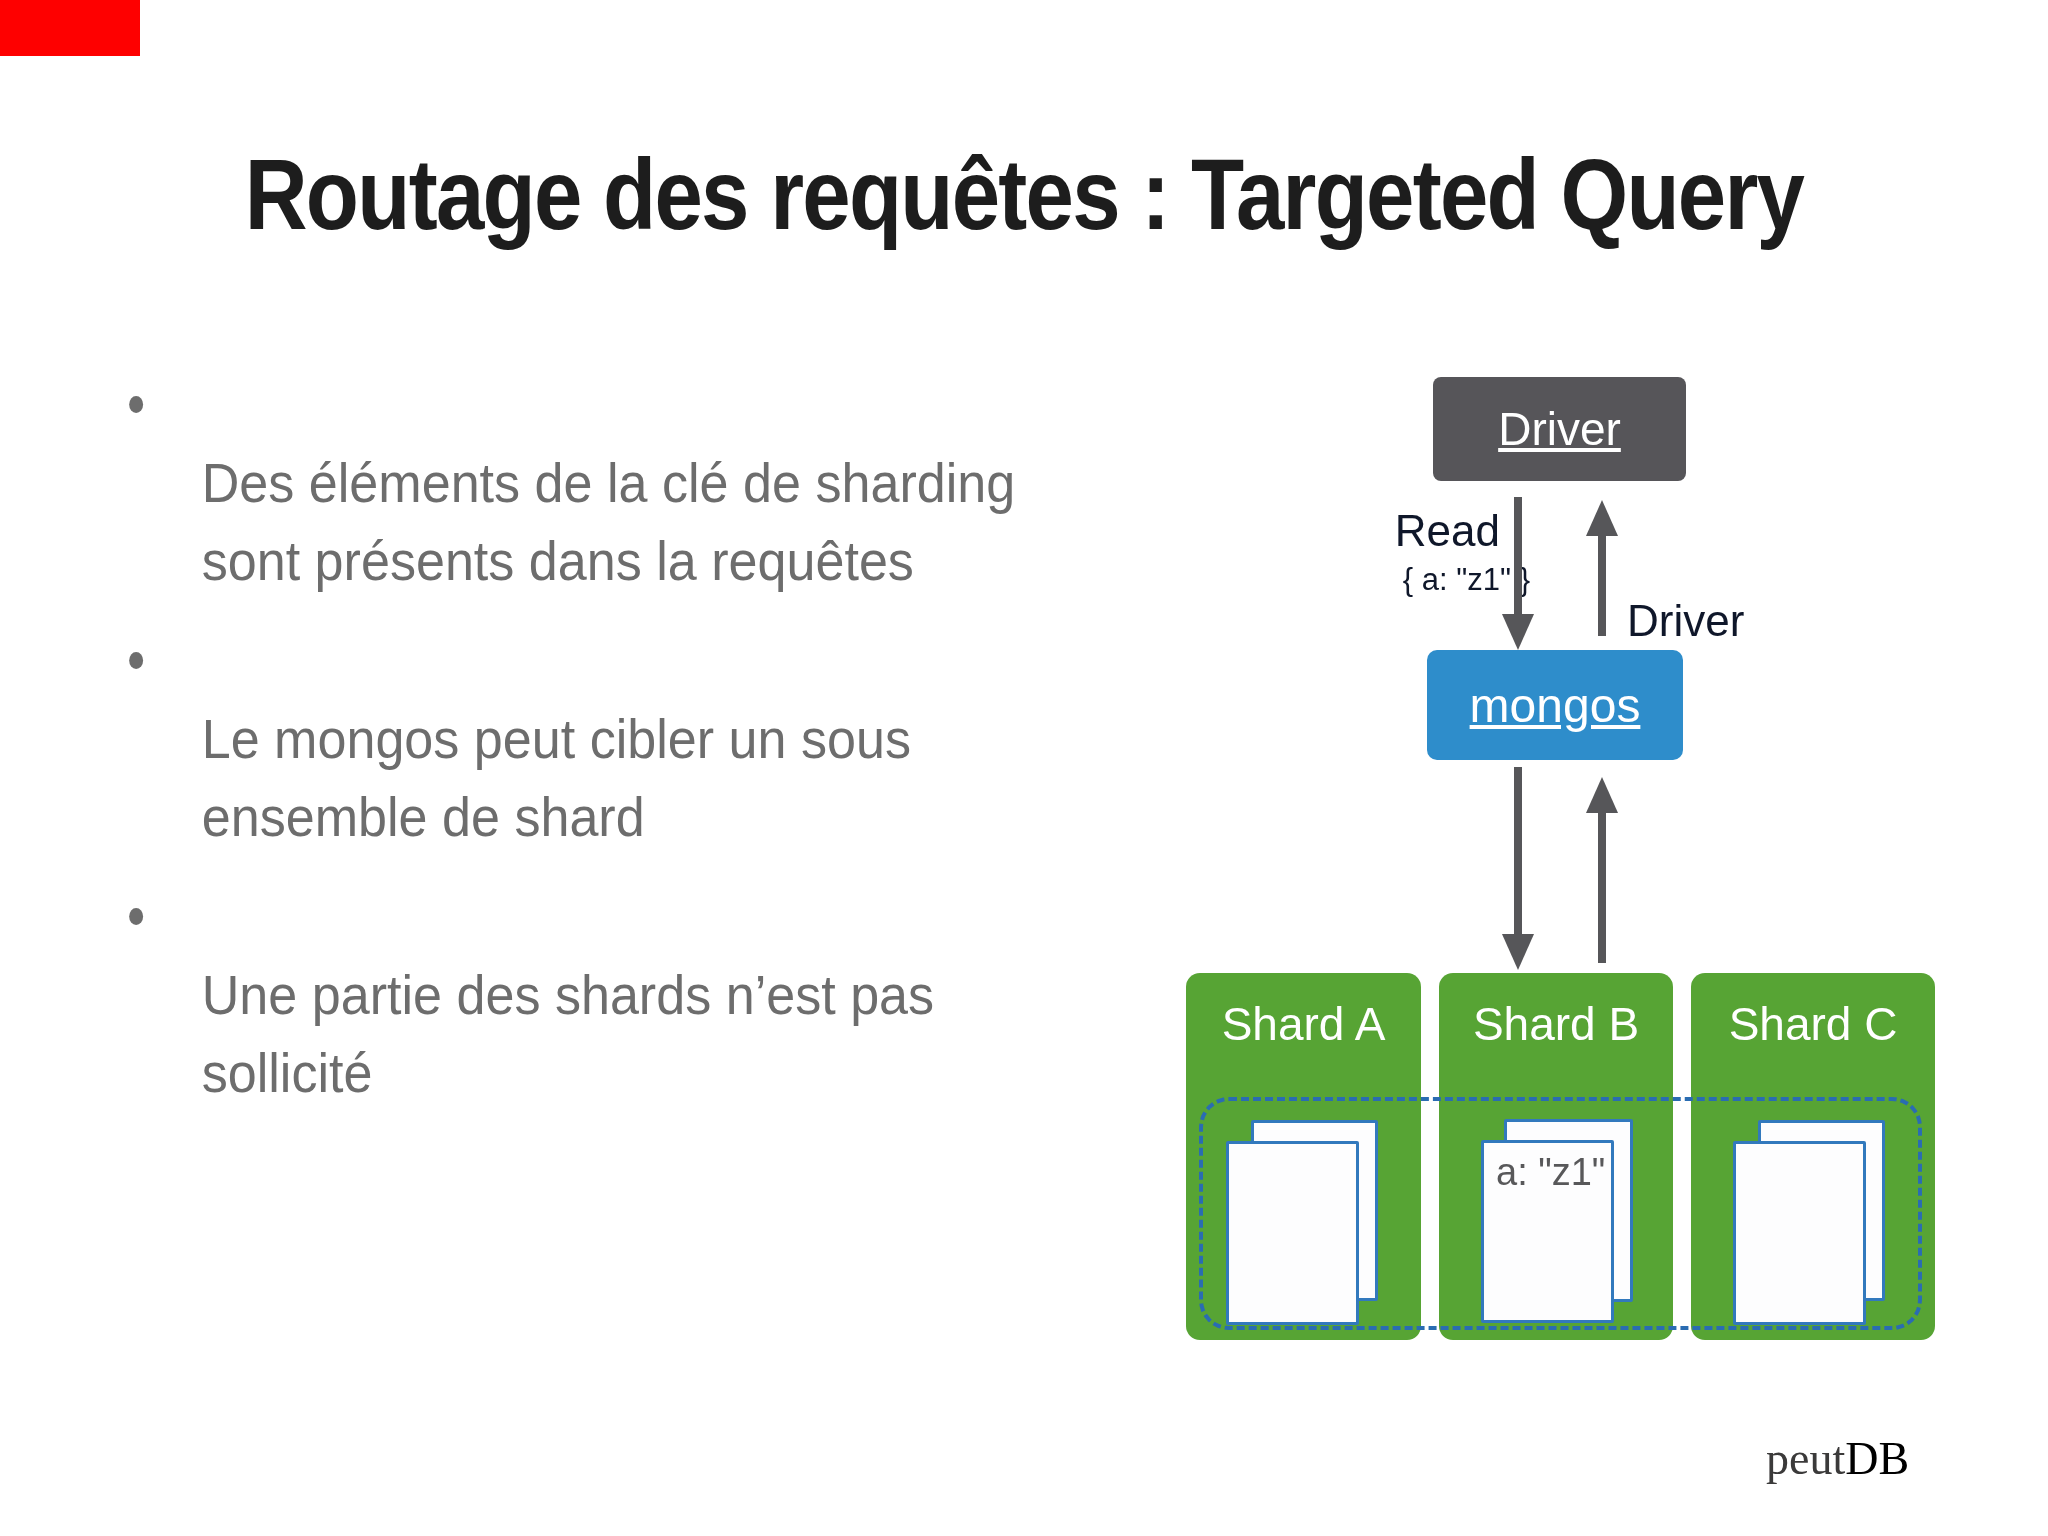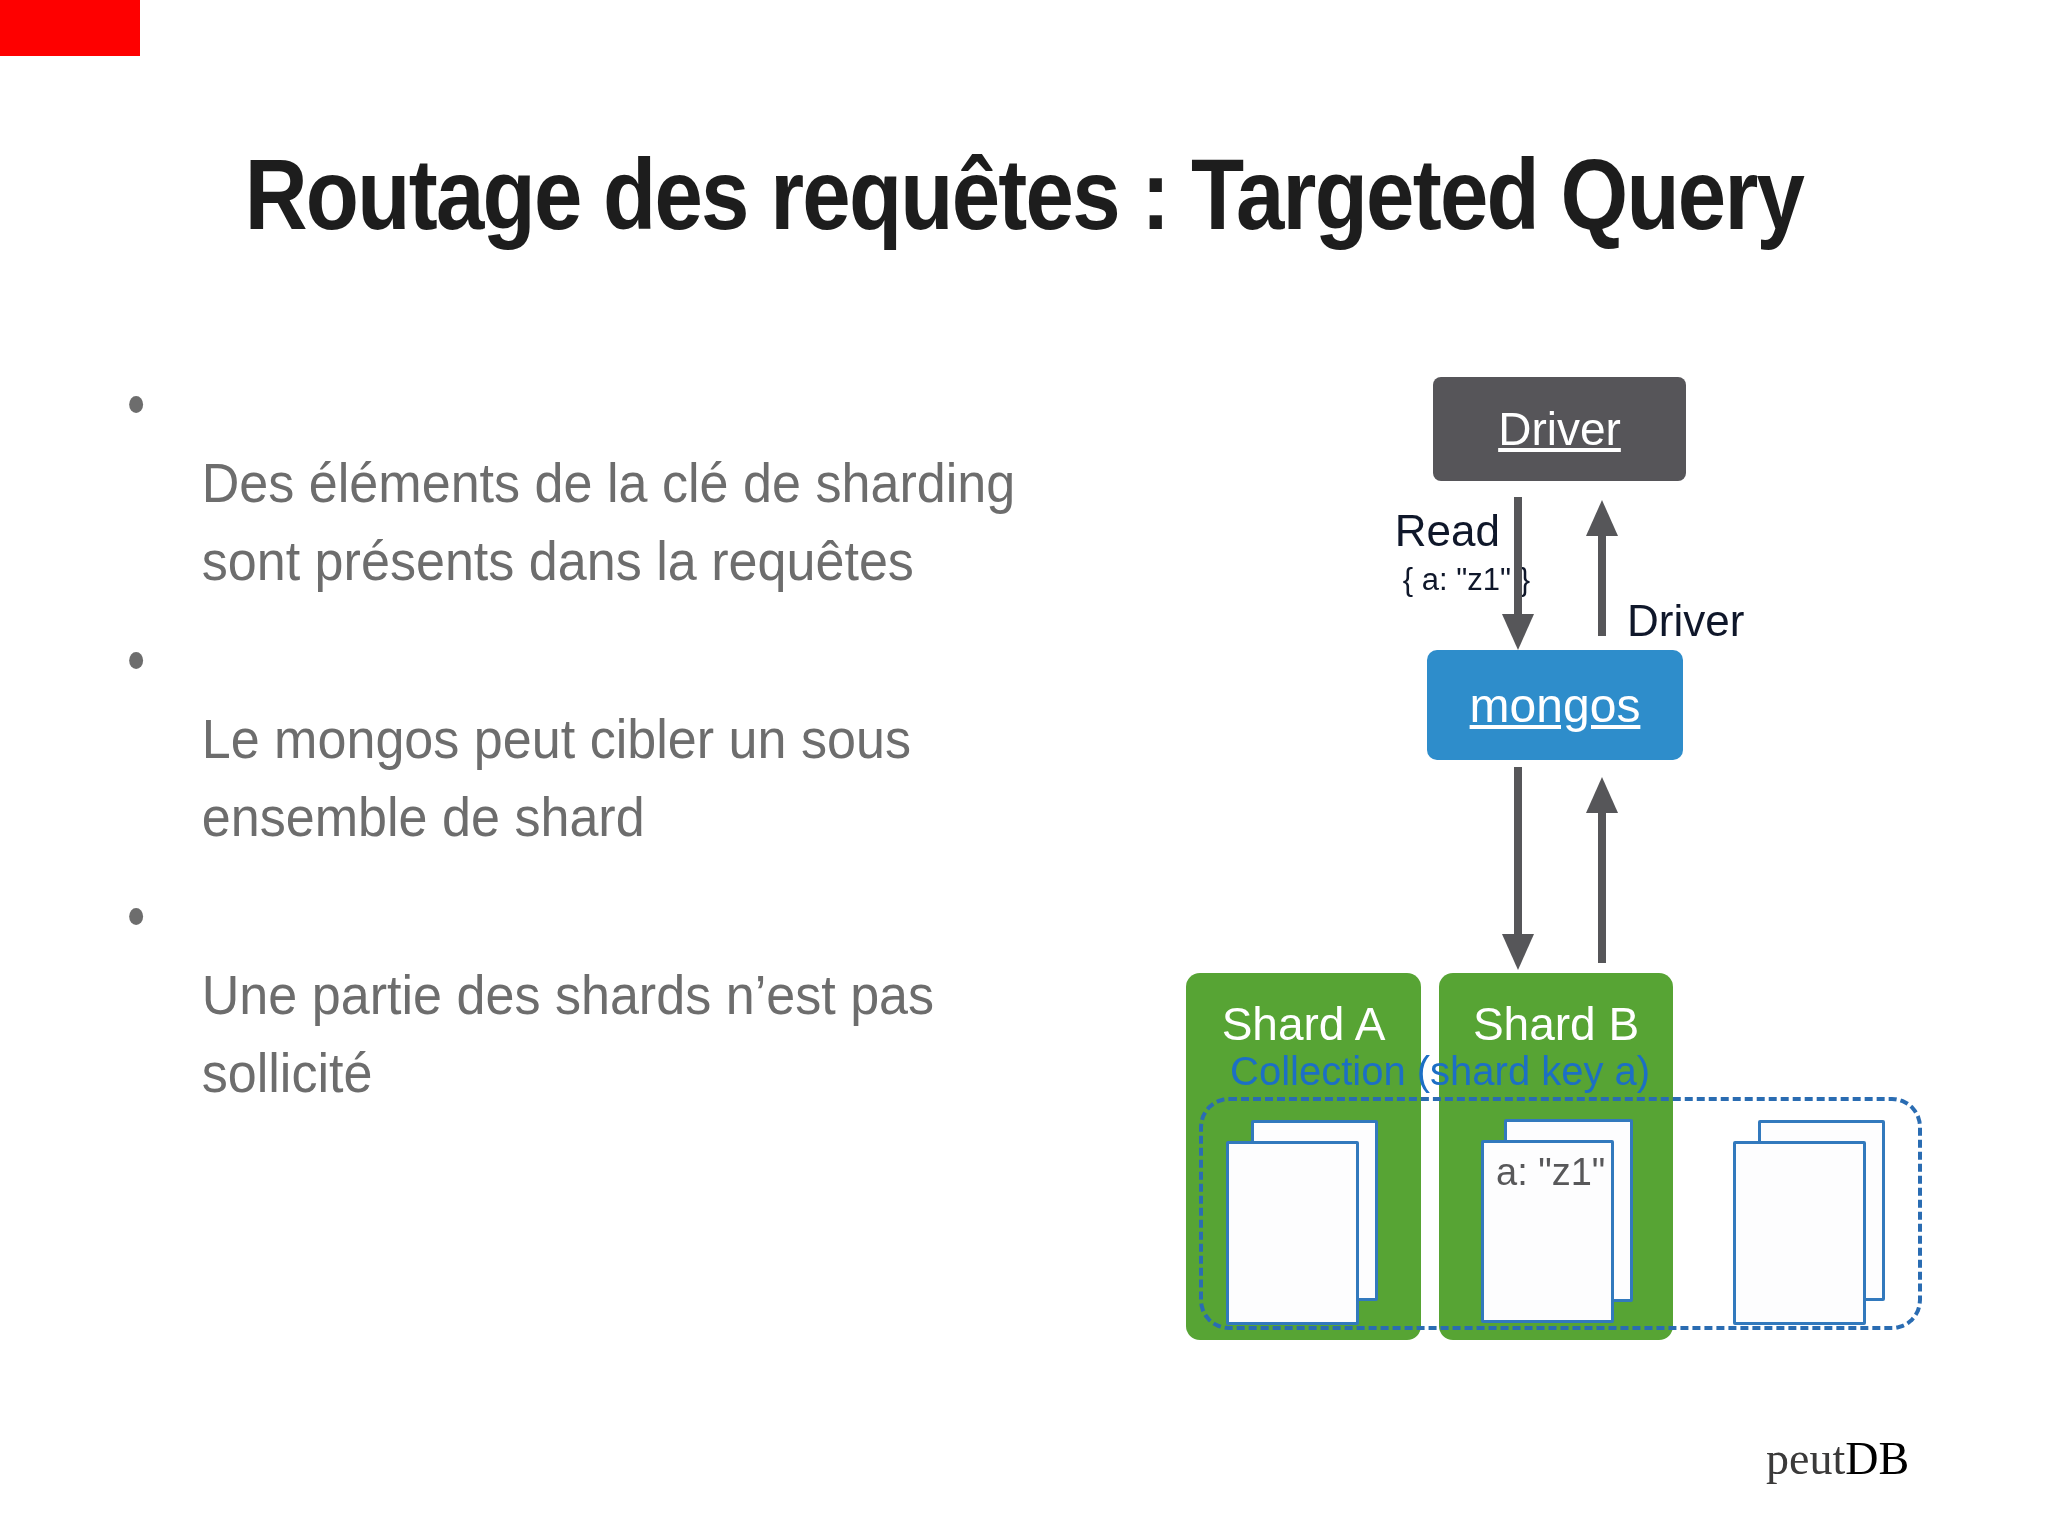--- a/index.html
+++ b/index.html
@@ -111,22 +111,24 @@
 
   <div class="arrow-head head-up" style="left:1586px;top:777px;"></div>
   <div class="arrow-line" style="left:1598px;top:809px;height:154px;"></div>
 
   <div class="shard-box shard-a">
     <span class="shard-label">Shard A</span>
   </div>
   <div class="shard-box shard-b">
     <span class="shard-label">Shard B</span>
   </div>
+  <div class="shard-box shard-c">
+    <span class="shard-label">Shard C</span>
+  </div>
 
-  <div class="collection-label">Collection (shard key a)</div>
   <div class="dashed-rect"></div>
 
   <div class="doc" style="left:1251px;top:1120px;width:127px;height:181px;"></div>
   <div class="doc" style="left:1226px;top:1141px;width:133px;height:184px;"></div>
 
   <div class="doc" style="left:1504px;top:1119px;width:129px;height:183px;"></div>
   <div class="doc" style="left:1481px;top:1140px;width:133px;height:183px;">
     <span class="doc-text">a: "z1"</span>
   </div>
 

